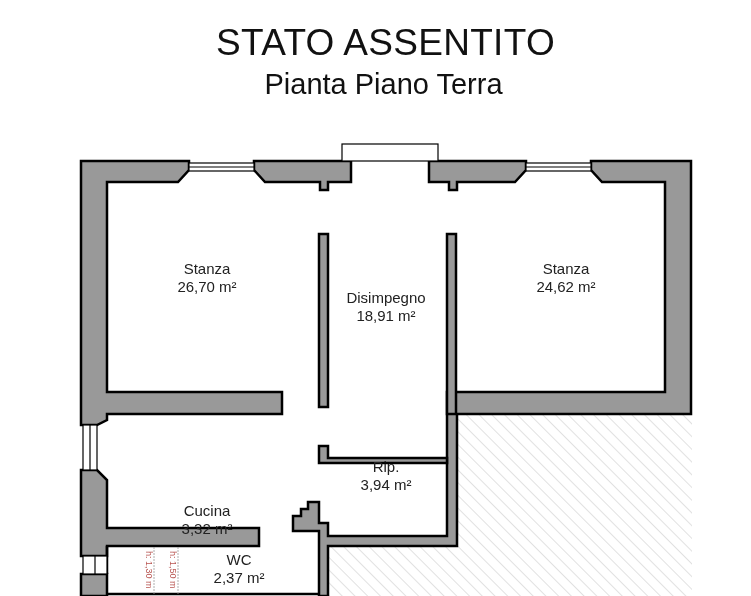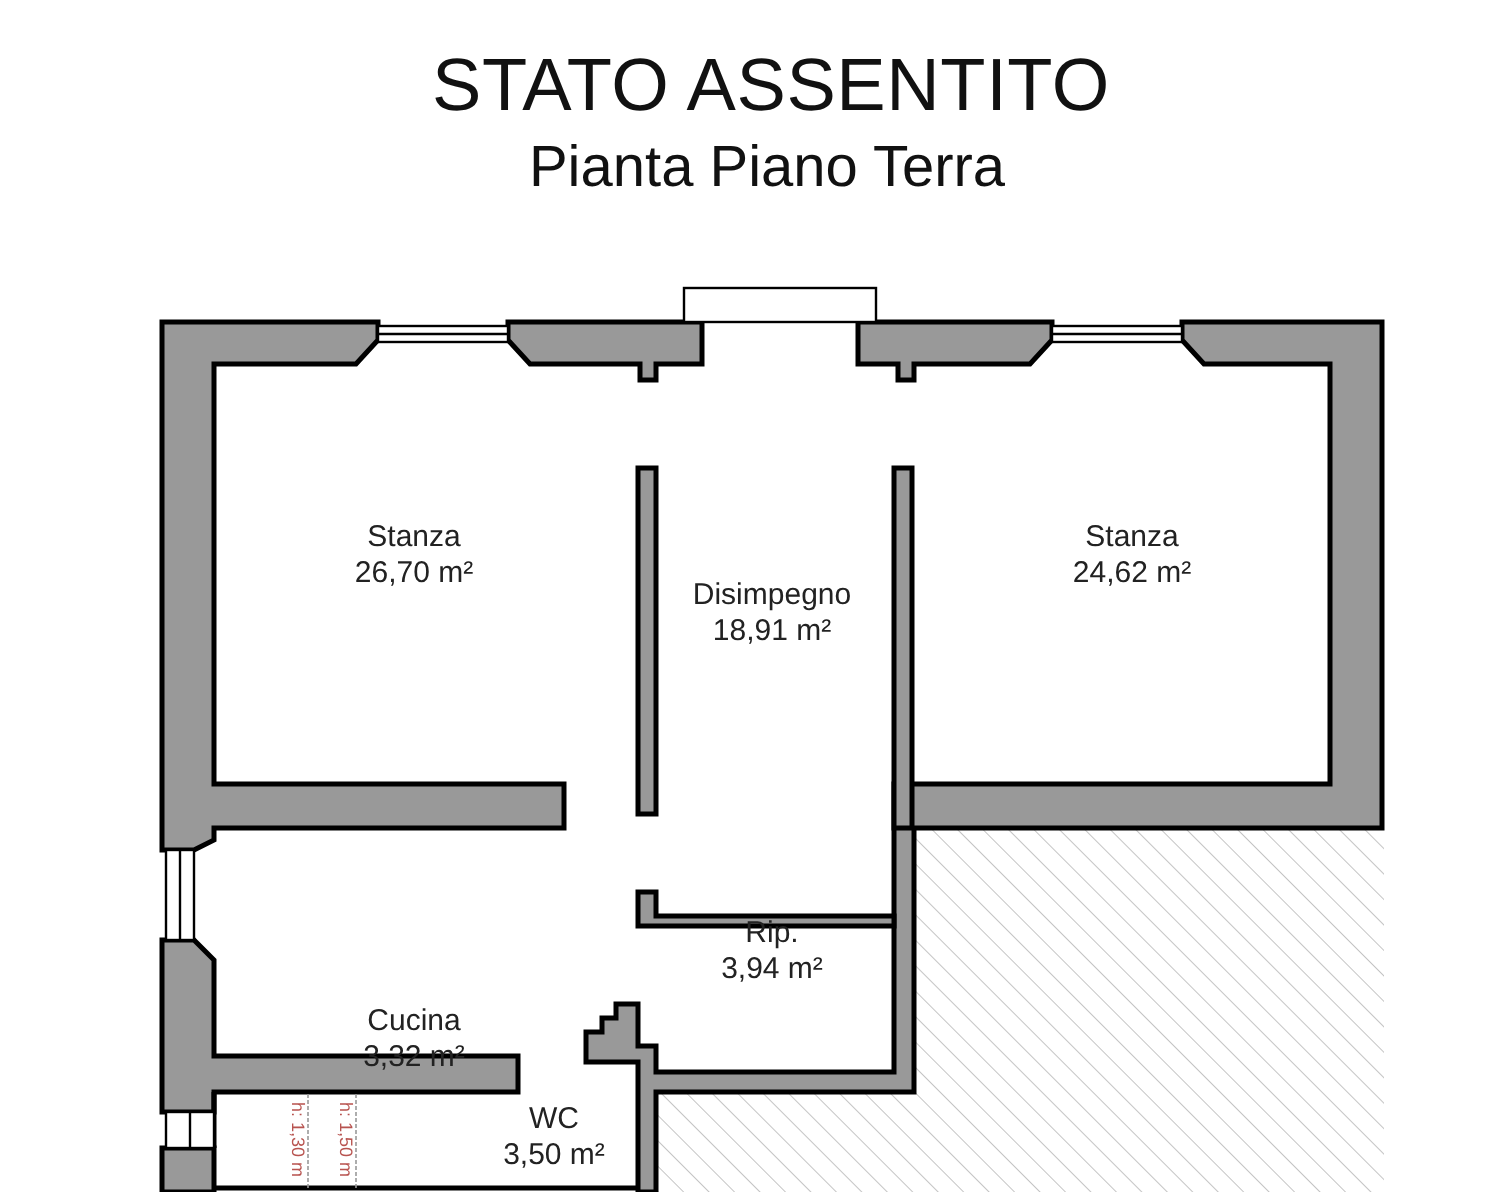--- a/index.html
+++ b/index.html
@@ -87,19 +87,19 @@
   <span>24,62 m²</span>
 </div>
 <div class="room-label" style="left:207px; top:454px;margin-top:48px;">
   <span>Cucina</span>
   <span>3,32 m²</span>
 </div>
 <div class="room-label" style="left:386px; top:458px;">
   <span>Rip.</span>
   <span>3,94 m²</span>
 </div>
-<div class="room-label" style="left:239px; top:551px;margin-left:38px;">
+<div class="room-label" style="left:239px; top:551px;">
   <span>WC</span>
-  <span>3,50 m²</span>
+  <span>2,37 m²</span>
 </div>
 
 <div class="height-note" style="left:154px; top:551px;">h: 1,30 m</div>
 <div class="height-note" style="left:178px; top:551px;">h: 1,50 m</div>
 
 </body></html>

